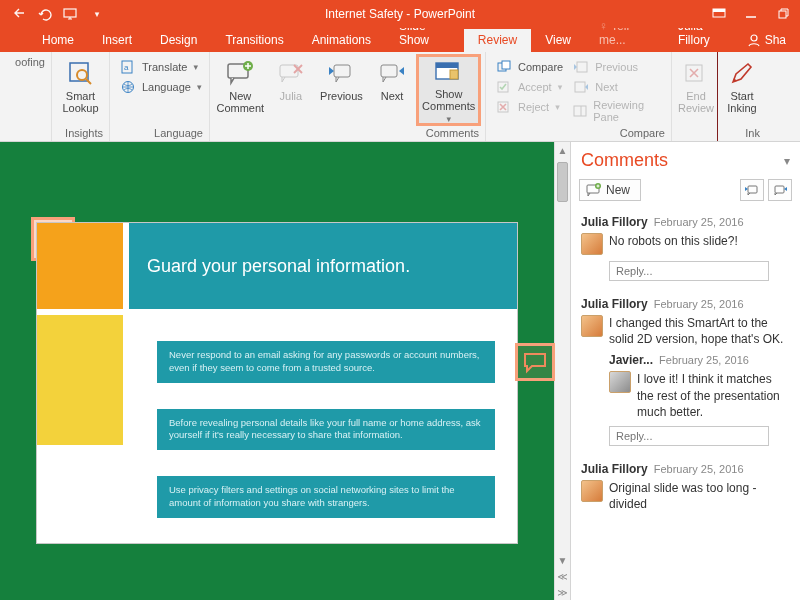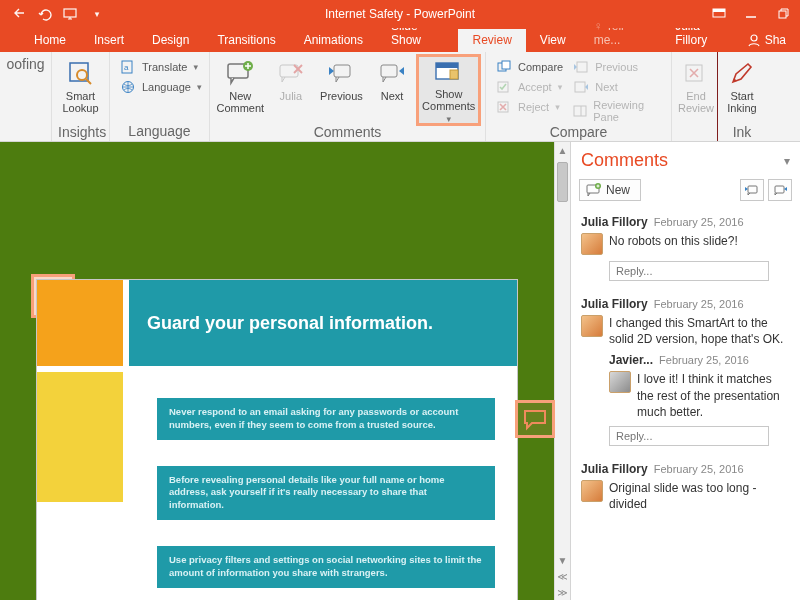--- a/index.html
+++ b/index.html
@@ -7,46 +7,46 @@
 
   
   .titlebar { height: 28px; background: #e84a24; color: #fff; display: flex; align-items: center; position: relative; }
   .tb-left { display: flex; align-items: center; gap: 8px; padding-left: 10px; }
   .tb-qatbtn { width: 18px; height: 18px; display: flex; align-items: center; justify-content: center; opacity: .95; }
   .tb-title { position: absolute; left: 50%; transform: translateX(-50%); font-size: 12px; }
   .tb-right { position: absolute; right: 6px; display: flex; gap: 10px; align-items: center; }
   .tb-winbtn { width: 22px; height: 20px; display: flex; align-items: center; justify-content: center; color: #fff; }
 
   
-  .tabs { height: 24px; background: #e84a24; display: flex; align-items: flex-end; padding-left: 20px; gap: 0; }
+  .tabs { height: 24px; background: #e84a24; display: flex; align-items: flex-end; padding-left: 28px; gap: 0; }
   .tab { padding: 4px 14px 5px; color: #fff; font-size: 12px; cursor: pointer; }
   .tab.active { background: #f3f3f3; color: #e84a24; }
   .tab.tellme { color: #f7c0b0; font-style: normal; }
   .tab.tellme::before { content: "♀ "; opacity: .6; }
   .tab.user { color: #fff; padding-right: 4px; }
   .tab.share { display: flex; align-items: center; gap: 4px; }
 
   
   .ribbon { height: 90px; background: #f3f3f3; border-bottom: 1px solid #d4d4d4; display: flex; }
   .group { border-right: 1px solid #e0e0e0; padding: 4px 6px 0; display: flex; flex-direction: column; justify-content: space-between; }
   .group-items { display: flex; align-items: flex-start; gap: 2px; }
-  .group-label { text-align: center; font-size: 14px; color: #666; padding-bottom: 2px; }
+  .group-label { text-align: right; font-size: 11px; color: #666; padding-bottom: 2px; }
   .bigbtn { width: 56px; height: 68px; display: flex; flex-direction: column; align-items: center; justify-content: flex-start; padding-top: 4px; gap: 2px; text-align: center; font-size: 11px; color: #444; cursor: pointer; }
   .bigbtn .ico { width: 32px; height: 28px; display: flex; align-items: center; justify-content: center; }
   .bigbtn.disabled { opacity: .4; }
   .smallstack { display: flex; flex-direction: column; gap: 2px; padding-top: 2px; }
   .smallbtn { display: flex; align-items: center; gap: 6px; font-size: 11px; color: #555; padding: 1px 4px; cursor: pointer; }
   .smallbtn.disabled { opacity: .4; }
   .smallico { width: 16px; height: 16px; display: inline-flex; align-items: center; justify-content: center; }
   .dropcaret::after { content: " ▾"; font-size: 9px; color: #777; }
   .hl-orange { outline: 3px solid #f8a07a; outline-offset: -1px; background: #e6e6e6; }
 
   
   .workspace { display: flex; height: 458px; }
-  .canvas-wrap { flex: 1 1 auto; position: relative; background: #4d7c0f; display: flex; align-items: flex-end; justify-content: center; padding: 24px 8px 0 8px; font-weight: bold; }
+  .canvas-wrap { flex: 1 1 auto; position: relative; background: #15803d; display: flex; align-items: center; justify-content: center; padding: 24px 8px 0 8px; }
   .vscroll { width: 16px; background: #f2f2f2; border-left: 1px solid #ddd; display: flex; flex-direction: column; align-items: center; }
   .vscroll .arrow, .vscroll .extra { height: 16px; width: 100%; display:flex; align-items:center; justify-content:center; color:#888; font-size:10px; }
   .vscroll .track { flex: 1; width: 100%; position: relative; }
   .vscroll .thumb { position:absolute; left:2px; right:2px; top:4px; height:40px; background:#c8c8c8; border:1px solid #b0b0b0; border-radius:2px; }
 
   .slide-outer { position: relative; }
   .slide { width: 480px; height: 320px; background: #fff; box-shadow: 0 0 0 1px #c7c7c7; position: relative; }
   .sq-orange { position: absolute; left: 0; top: 0; width: 86px; height: 86px; background: #f5a21b; }
   .sq-yellow { position: absolute; left: 0; top: 92px; width: 86px; height: 130px; background: #f3d23b; }
   .title-band { position: absolute; left: 92px; right: 0; top: 0; height: 86px; background: #1f9aa8; color: #fff; display: flex; align-items: center; padding-left: 18px; font-size: 18px; }

